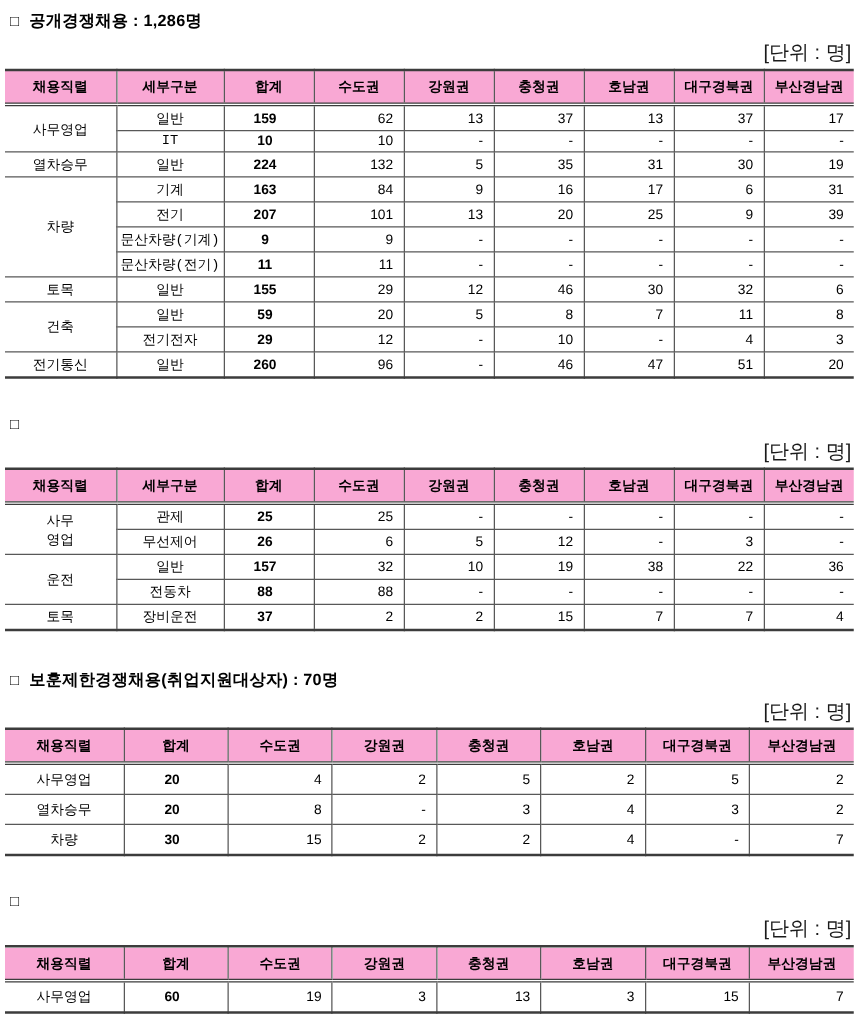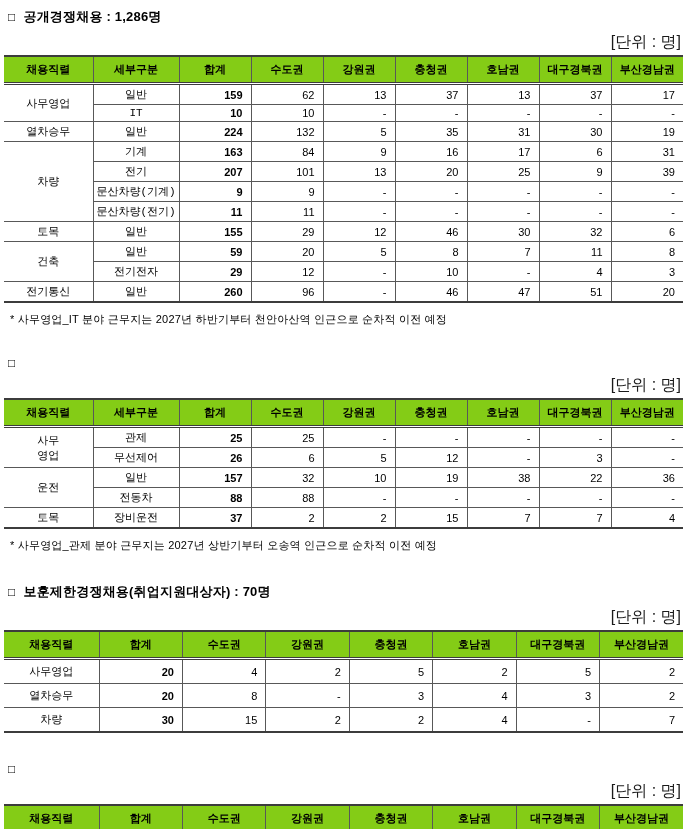--- a/index.html
+++ b/index.html
@@ -45,32 +45,32 @@
     border-bottom: 2px solid #3c3c3c;
     border-left: hidden;
     border-right: hidden;
     font-size: 11px;
   }
   .data-table th, .data-table td {
     border: 1px solid #585858;
     overflow: hidden;
   }
   .data-table thead th {
-    background: #84cc16;
+    background: #f9a8d4;
     font-weight: bold;
     text-align: center;
     padding: 5px 2px;
     border-bottom: 3px double #3c3c3c;
   }
   .data-table td { padding: 2px 2px; }
 
   .cell-cat  { text-align: center; white-space: pre-line; vertical-align: middle; }
   .cell-sub  { text-align: center; font-family: Liberation Mono, monospace; }
   .cell-num  { text-align: right; padding-right: 8px !important; }
-  .cell-total{ text-align: right; padding-right: 8px !important; font-weight: bold; }
+  .cell-total{ text-align: center; padding-right: 8px !important; font-weight: bold; }
 
   
   .t-mid td  { padding: 4px 2px; }
 
   .footnote {
     margin: 9px 2px 0 6px;
     font-size: 11px;
     letter-spacing: 0.2px;
   }
 </style>
@@ -221,21 +221,20 @@
             <td class="cell-total">260</td>
             <td class="cell-num">96</td>
             <td class="cell-num">-</td>
             <td class="cell-num">46</td>
             <td class="cell-num">47</td>
             <td class="cell-num">51</td>
             <td class="cell-num">20</td>
           </tr>
         </tbody>
       </table>
-      <div class="footnote"><span>* 사무영업_IT 분야 근무지는 2027년 하반기부터 천안아산역 인근으로 순차적 이전 예정</span></div>
     </div>
     <div class="section">
       <div class="title-row">
         <span class="bullet">□</span>
       </div>
       <div class="unit">[단위 : 명]</div>
       <table class="data-table t-compact">
         <colgroup>
           <col style="width: 89px;">
           <col style="width: 86px;">
@@ -310,21 +309,20 @@
             <td class="cell-total">37</td>
             <td class="cell-num">2</td>
             <td class="cell-num">2</td>
             <td class="cell-num">15</td>
             <td class="cell-num">7</td>
             <td class="cell-num">7</td>
             <td class="cell-num">4</td>
           </tr>
         </tbody>
       </table>
-      <div class="footnote"><span>* 사무영업_관제 분야 근무지는 2027년 상반기부터 오송역 인근으로 순차적 이전 예정</span></div>
     </div>
     <div class="section">
       <div class="title-row">
         <span class="bullet">□</span>
         <span class="title">보훈제한경쟁채용(취업지원대상자) : 70명</span>
       </div>
       <div class="unit">[단위 : 명]</div>
       <table class="data-table t-mid">
         <colgroup>
           <col style="width: 95px;">

